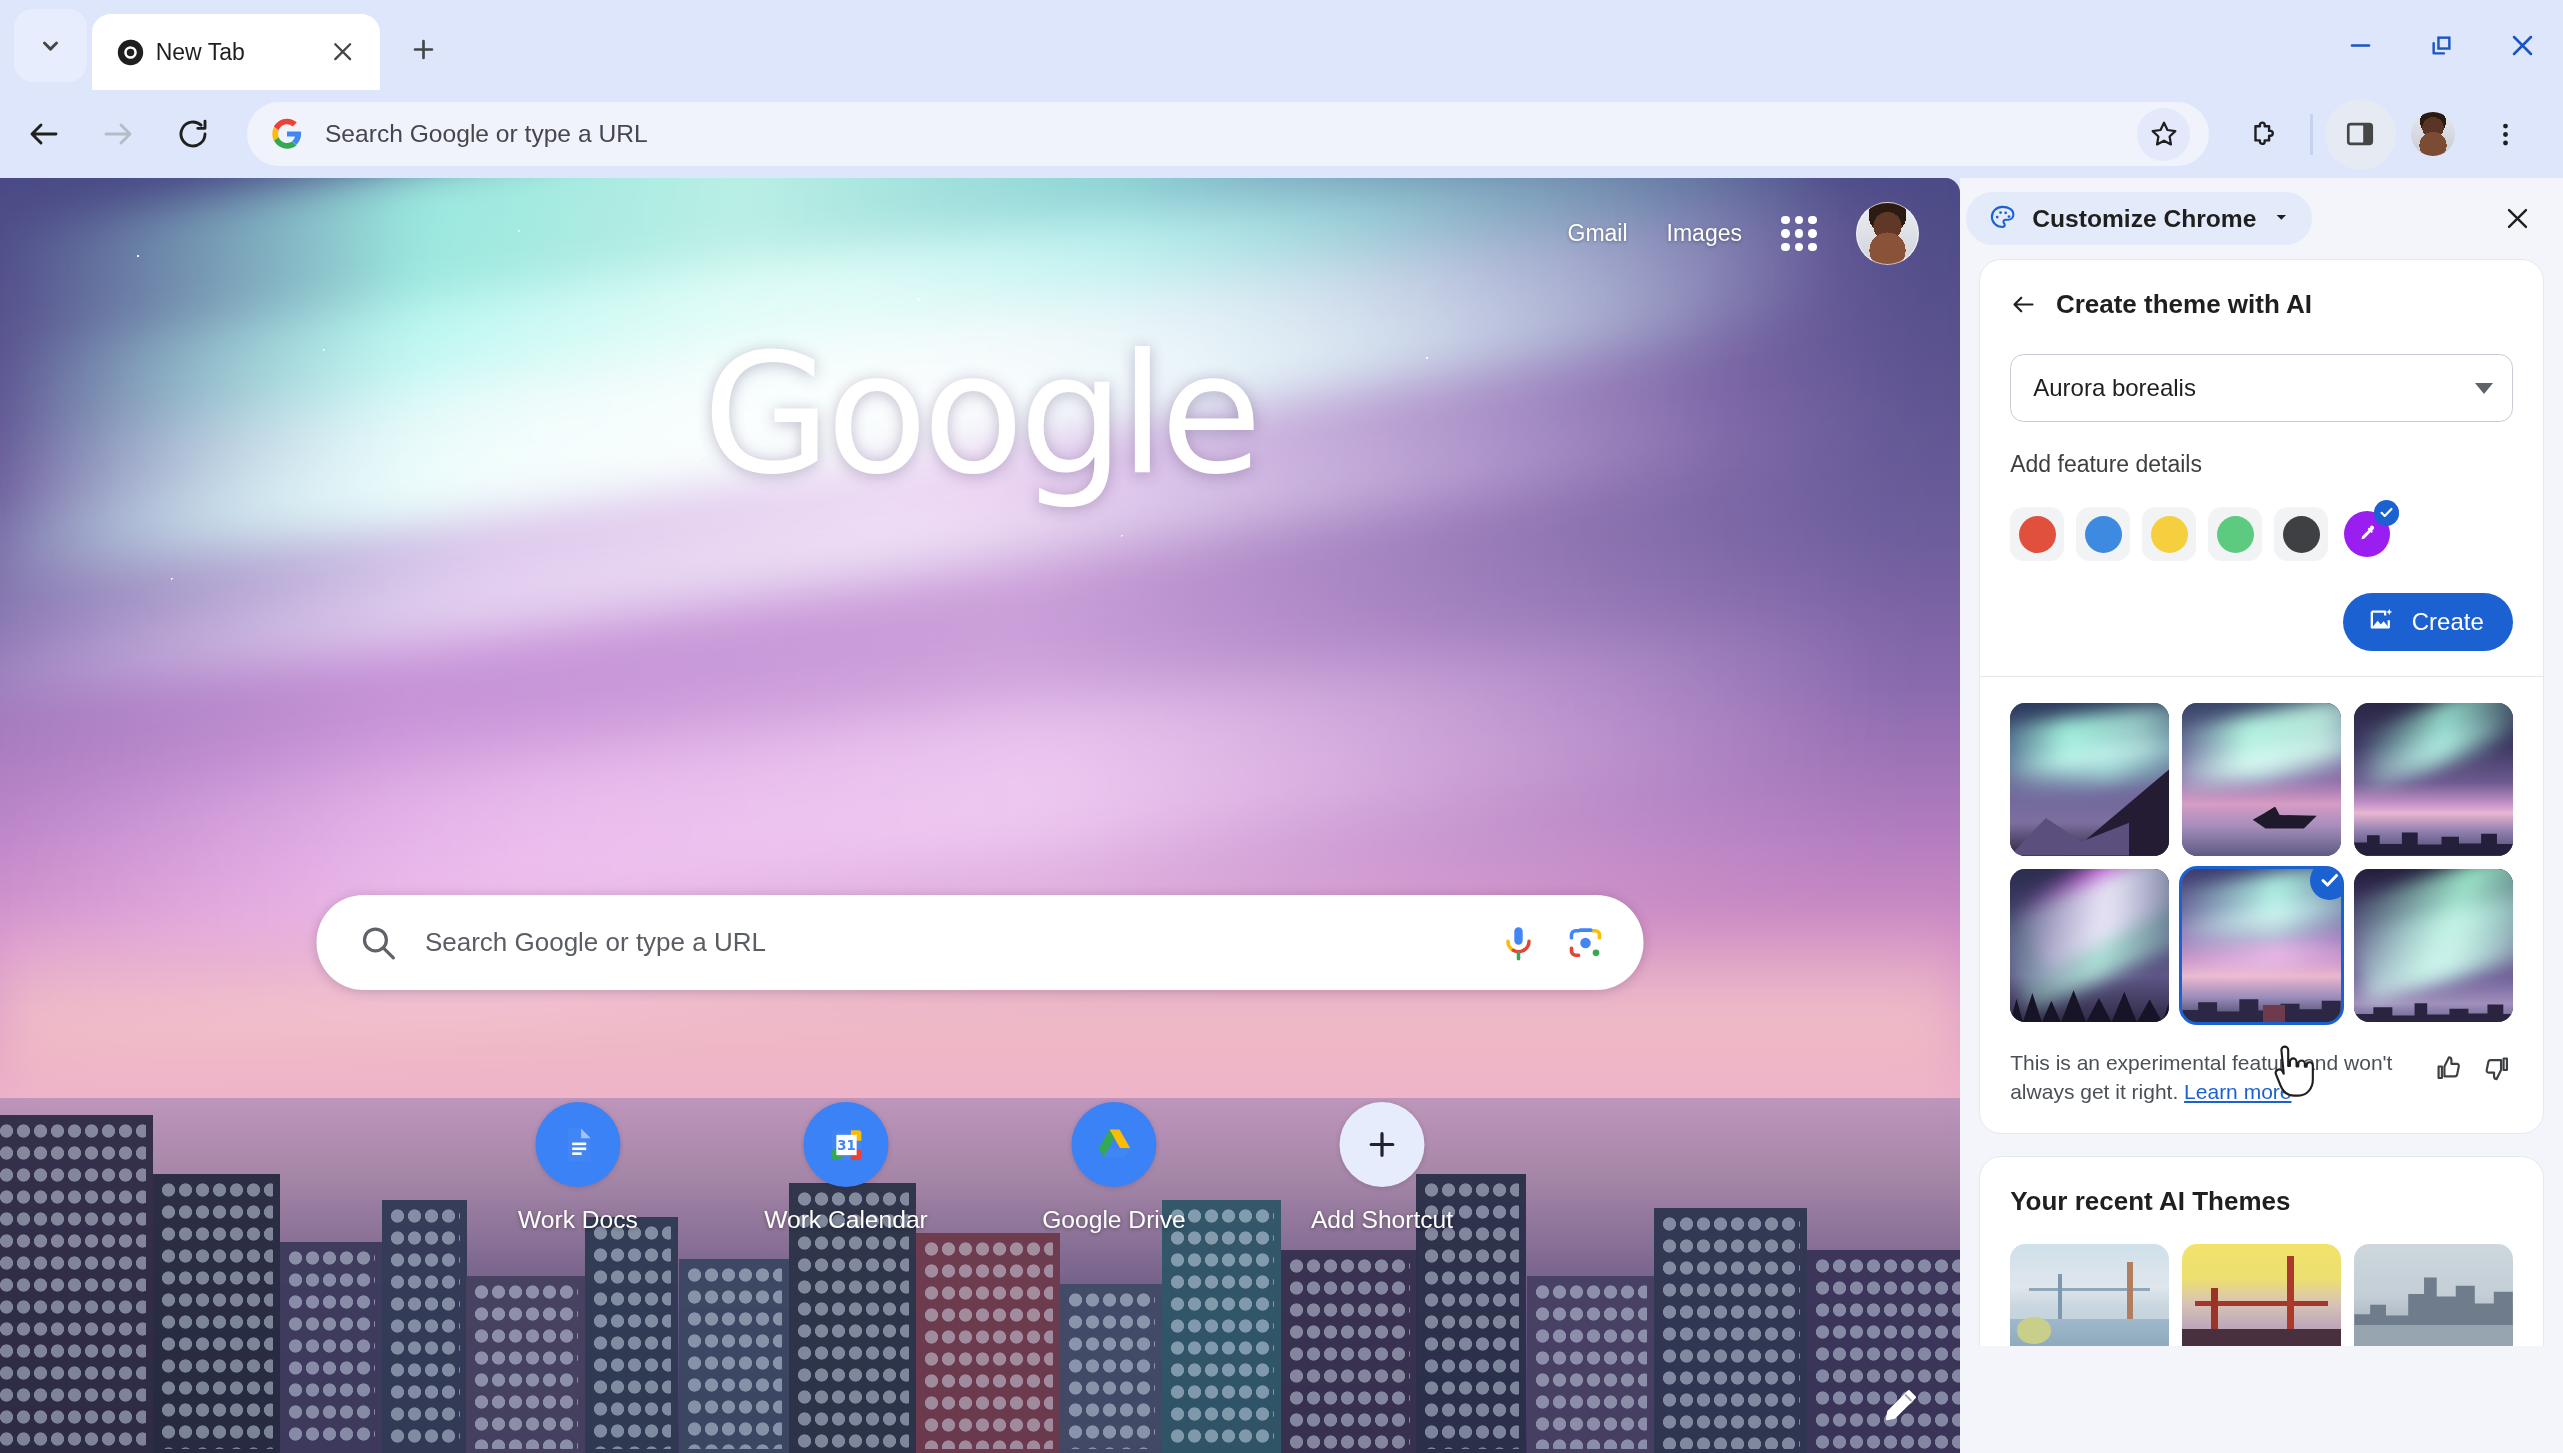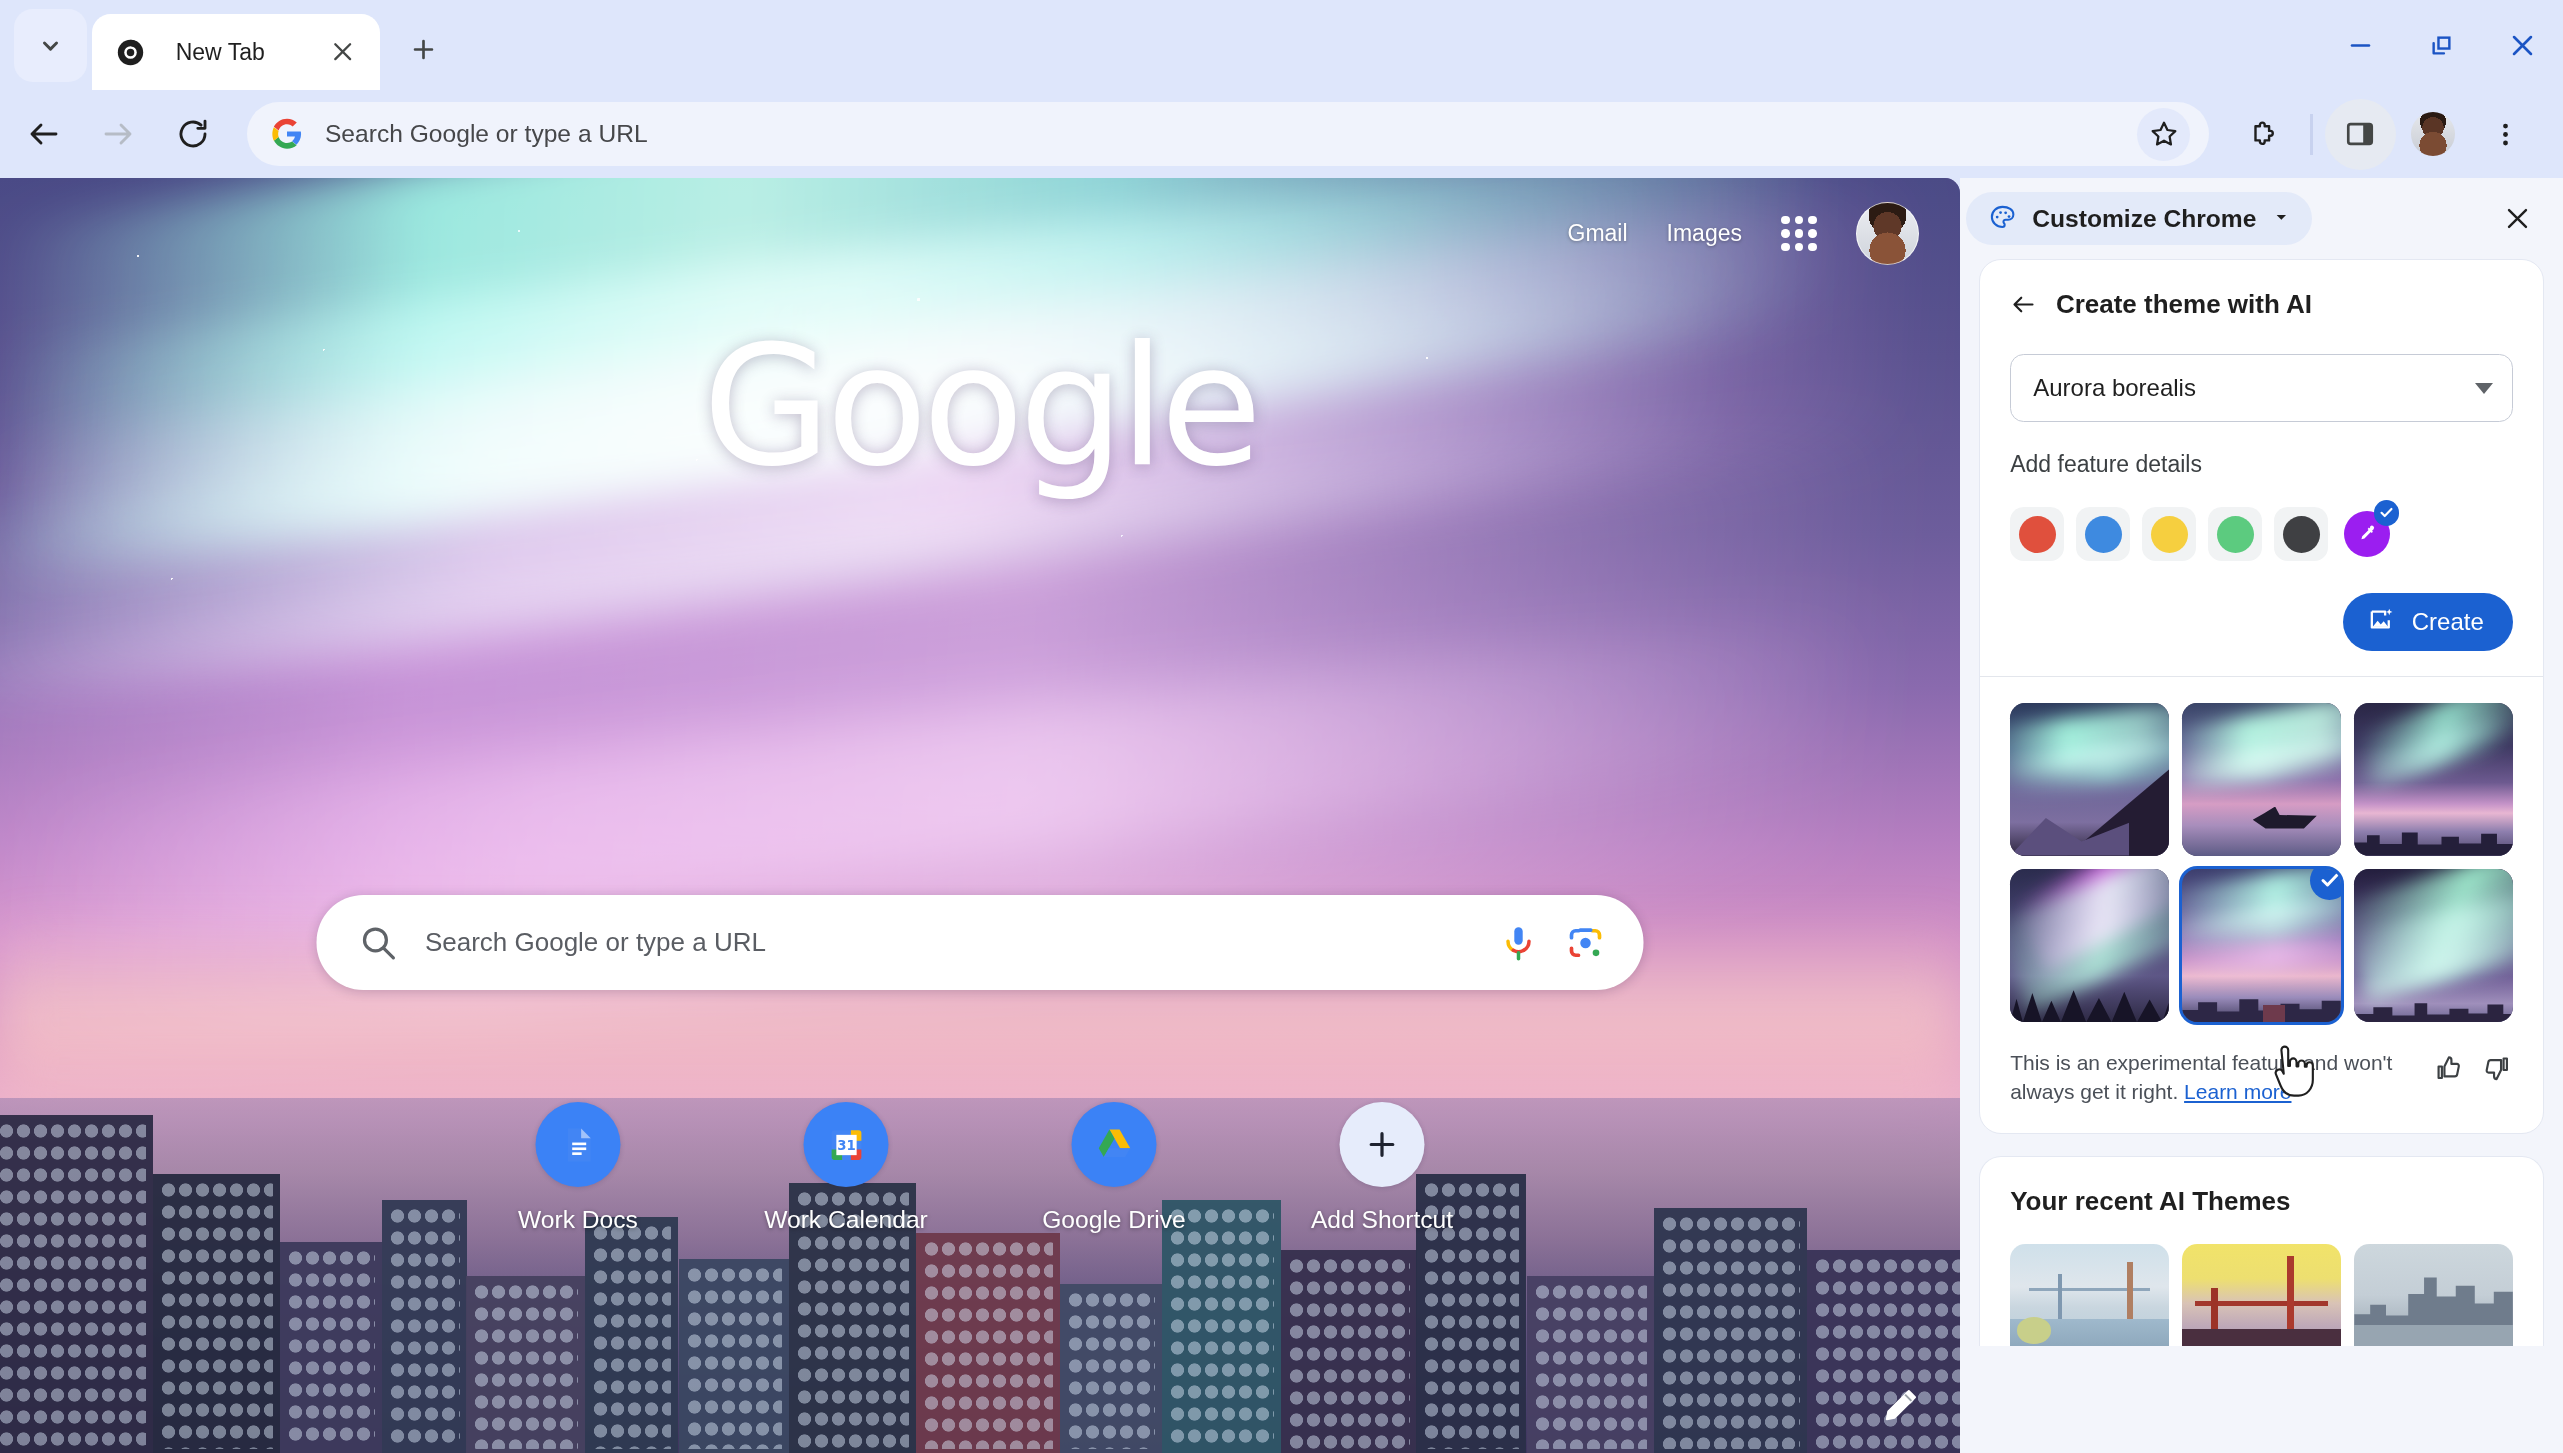--- a/index.html
+++ b/index.html
@@ -19,21 +19,21 @@
     padding-left:13.6px; background:#dee6fb;
   }
   .tabsearch {
     width:73px; height:73px; border-radius:18.7px; background:#e8edfd;
     display:flex; align-items:center; justify-content:center; margin-bottom:8.5px;
     margin-right:5.1px; flex:none; cursor:pointer;
   }
   .tab {
     width:288px; height:76px; background:#ffffff; border-radius:18.7px 18.7px 0 0;
     display:flex; align-items:center; padding:0 18.7px 0 24px; position:relative;
-    gap:31px; flex:none; cursor:pointer;
+    gap:11px; flex:none; cursor:pointer;
   }
   .tab .favicon { width:29px; height:29px; flex:none; }
   .tab .tablabel {
     font-size:23px; color:#1f1f1f; flex:1; white-space:nowrap;
     overflow:hidden; text-overflow:ellipsis;
   }
   .tab .tabclose {
     width:36px;height:36px;border-radius:50%;display:flex;align-items:center;
     justify-content:center;flex:none;cursor:pointer;
   }
@@ -166,21 +166,21 @@
     width:63px;height:63px;border-radius:50%;border:1.7px solid rgba(255,255,255,.75);
     cursor:pointer;
     background:
       radial-gradient(circle at 50% 78%, #8a5338 0 32%, transparent 32%),
       radial-gradient(circle at 50% 38%, #5f3828 0 29%, transparent 29%),
       radial-gradient(circle at 50% 20%, #2c1b13 0 33%, transparent 33%),
       linear-gradient(#eceef2,#cfd3db);
   }
 
   .google-logo {
-    position:absolute; left:0; right:0; top:146px; text-align:center;
+    position:absolute; left:0; right:0; top:154px; text-align:center;
     font-size:166px; font-family:"DejaVu Sans", sans-serif; font-weight:400;
     color:#ffffff; letter-spacing:-5.1px; line-height:1;
     text-shadow:0 1.7px 15.3px rgba(60,40,90,.30); z-index:5;
   }
   .searchbox {
     position:absolute; left:50%; transform:translateX(-50%); top:717px;
     width:1327px; height:95px; background:#ffffff; border-radius:47px;
     display:flex; align-items:center; padding:0 37px 0 41px; gap:25.4px;
     box-shadow:0 1.7px 12px rgba(40,20,60,.22); z-index:5; cursor:text;
   }

